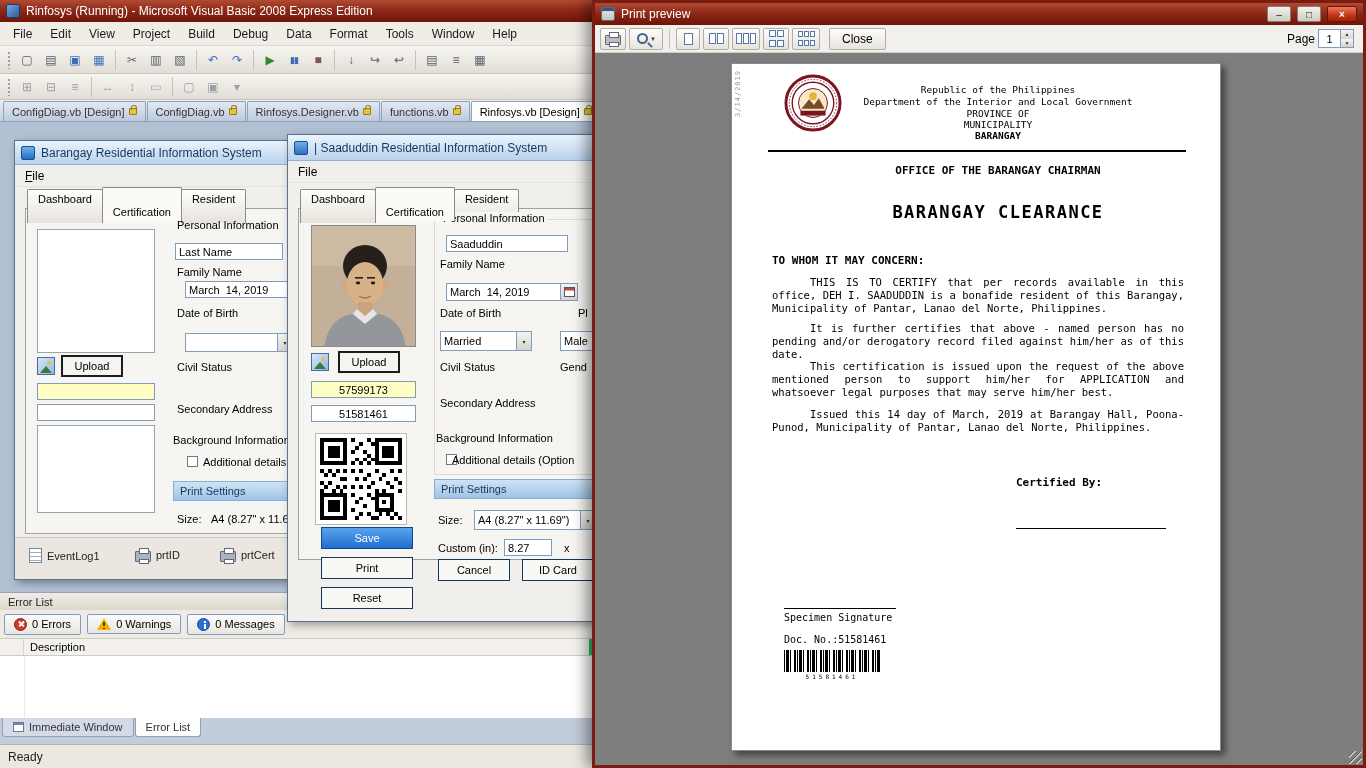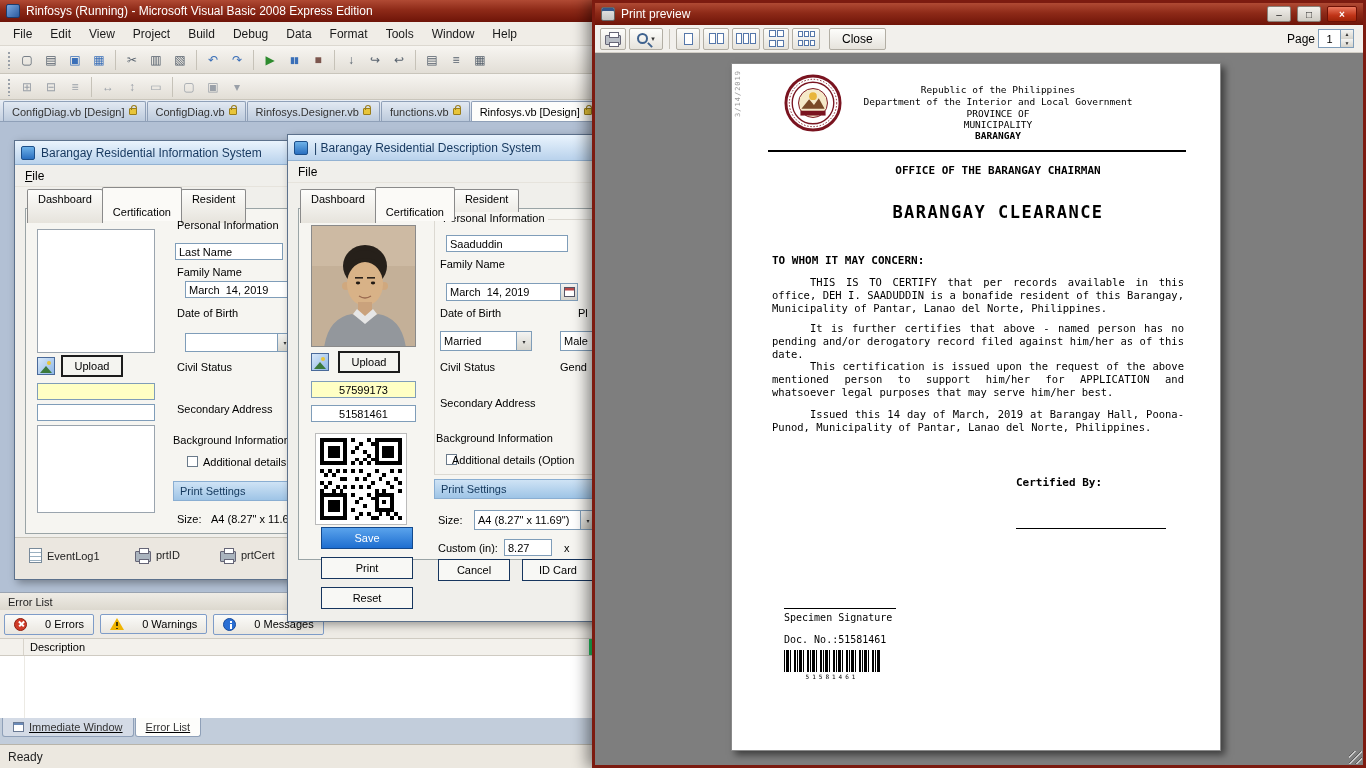--- a/index.html
+++ b/index.html
@@ -31,37 +31,37 @@
              background:linear-gradient(#e2e9f2,#bccadc); border:1px solid #8fa0b8; border-bottom:none; border-radius:2px 2px 0 0; }
   .doc-tab.active { background:#fdfdfb; color:#000; }
   .lock { width:8px; height:7px; background:#e8c53a; border:1px solid #9a7d1a; border-radius:1px; position:relative; }
   .lock:before { content:""; position:absolute; top:-4px; left:1px; width:4px; height:4px; border:1px solid #9a7d1a; border-bottom:none; border-radius:3px 3px 0 0; }
 
   #designer-bg { left:0; top:122px; width:1366px; height:470px; background:#b2c0d4; }
 
   
   #el-title { left:0; top:592px; width:592px; height:18px; background:linear-gradient(#efece6,#dcd8ce); border-top:1px solid #9aa4b2; font-size:11px; display:flex; align-items:center; padding:0 8px; color:#222; }
   #el-toolbar { left:0; top:610px; width:592px; height:28px; background:#eeebe5; display:flex; align-items:center; gap:6px; padding:0 4px; }
-  .el-btn { display:flex; align-items:center; gap:18px; padding:3px 9px; font-size:11px; background:linear-gradient(#fbfbf9,#e9e6df); border:1px solid #7e9cc8; border-radius:2px; }
+  .el-btn { display:flex; align-items:center; gap:5px; padding:3px 9px; font-size:11px; background:linear-gradient(#fbfbf9,#e9e6df); border:1px solid #7e9cc8; border-radius:2px; }
   .ico-err { position:relative; width:13px; height:13px; border-radius:50%; background:#cf3b28; border:1px solid #8e1f10; }
   .ico-err:before,.ico-err:after { content:""; position:absolute; left:2.5px; top:4.8px; width:7px; height:1.6px; background:#fff; }
   .ico-err:before { transform:rotate(45deg);} .ico-err:after { transform:rotate(-45deg);}
   .ico-warn { position:relative; width:0; height:0; border-left:7px solid transparent; border-right:7px solid transparent; border-bottom:12px solid #f0b400; }
   .ico-warn:after { content:""; position:absolute; left:-1px; top:4px; width:2px; height:4px; background:#4a3a00; }
   .ico-warn:before { content:""; position:absolute; left:-1px; top:9.5px; width:2px; height:1.6px; background:#4a3a00; }
   .ico-info { position:relative; width:13px; height:13px; border-radius:50%; background:#2a6fd4; border:1px solid #174a9a; }
   .ico-info:before { content:""; position:absolute; left:5.5px; top:2.5px; width:2px; height:2px; background:#fff; }
   .ico-info:after { content:""; position:absolute; left:5.5px; top:5.6px; width:2px; height:5px; background:#fff; }
   #el-header { left:0; top:638px; width:592px; height:18px; background:#f3f1ec; border-top:1px solid #cfcbc2; border-bottom:1px solid #cfcbc2; display:flex; font-size:11px; }
   #el-header .c1 { width:24px; border-right:1px solid #d8d4cb; }
   #el-header .c2 { padding:2px 6px; border-right:3px solid #22c55e; flex:1; }
   #el-body { left:0; top:656px; width:592px; height:62px; background:#fff; }
   #el-body .vline { position:absolute; left:24px; top:0; bottom:0; width:1px; background:#eceae4; }
 
-  #bottom-tabs { left:0; top:718px; width:592px; height:26px; background:#c2cddb; display:flex; align-items:flex-start; padding-left:2px; gap:1px;text-decoration:underline; }
+  #bottom-tabs { left:0; top:718px; width:592px; height:26px; background:#c2cddb; display:flex; align-items:flex-start; padding-left:2px; gap:1px; }
   .btab { display:flex; align-items:center; gap:5px; font-size:11px; padding:3px 10px; border:1px solid #8fa0b8; border-top:none; border-radius:0 0 3px 3px; background:#d4dbe6; color:#333; }
   .btab.active { background:#fdfdfb; }
   .btab-ico { width:11px; height:10px; background:#fff; border:1px solid #6a7a94; box-shadow:inset 0 2px 0 #6a8ab8; }
   #statusbar { left:0; top:744px; width:592px; height:24px; background:#ece8e0; border-top:1px solid #b8b4aa; display:flex; align-items:center; padding:0 8px; font-size:12px; color:#222; }
 
   
   .form-win { position:absolute; background:#f0efeb; border:1px solid #5c718c; box-shadow:3px 3px 8px rgba(0,0,0,.35); overflow:hidden; }
   .form-title { height:24px; background:linear-gradient(#eaf4fd,#b9d2ec); border-bottom:1px solid #93b2d2; display:flex; align-items:center; gap:6px; padding:0 6px; color:#15375e; font-size:12px; }
   .form-menu { height:22px; display:flex; align-items:center; padding:0 10px; font-size:12px; border-bottom:1px solid #e6e3dc; }
   .menu-file:first-letter { text-decoration:underline; }
@@ -293,21 +293,21 @@
       <div class="tray-item" style="left:205px;top:10px">
         <span class="mini-printer"></span>
         <span>prtCert</span>
       </div>
     </div>
   </div>
 
   <div id="form2" class="form-win" style="left:287px;top:134px;width:570px;height:488px;z-index:4">
     <div class="form-title" style="height:26px">
       <span class="winform-icon"></span>
-      <span>| Barangay Residential Description System</span>
+      <span>| Saaduddin Residential Information System</span>
     </div>
     <div class="form-menu">
       <span>File</span>
     </div>
     <div class="tab-page" style="left:10px;top:73px;width:548px;height:352px"></div>
     <div class="a" style="left:12px;top:54px;display:flex">
       <div class="wf-tab">Dashboard</div>
       <div class="wf-tab sel">Certification</div>
       <div class="wf-tab">Resident</div>
     </div>

